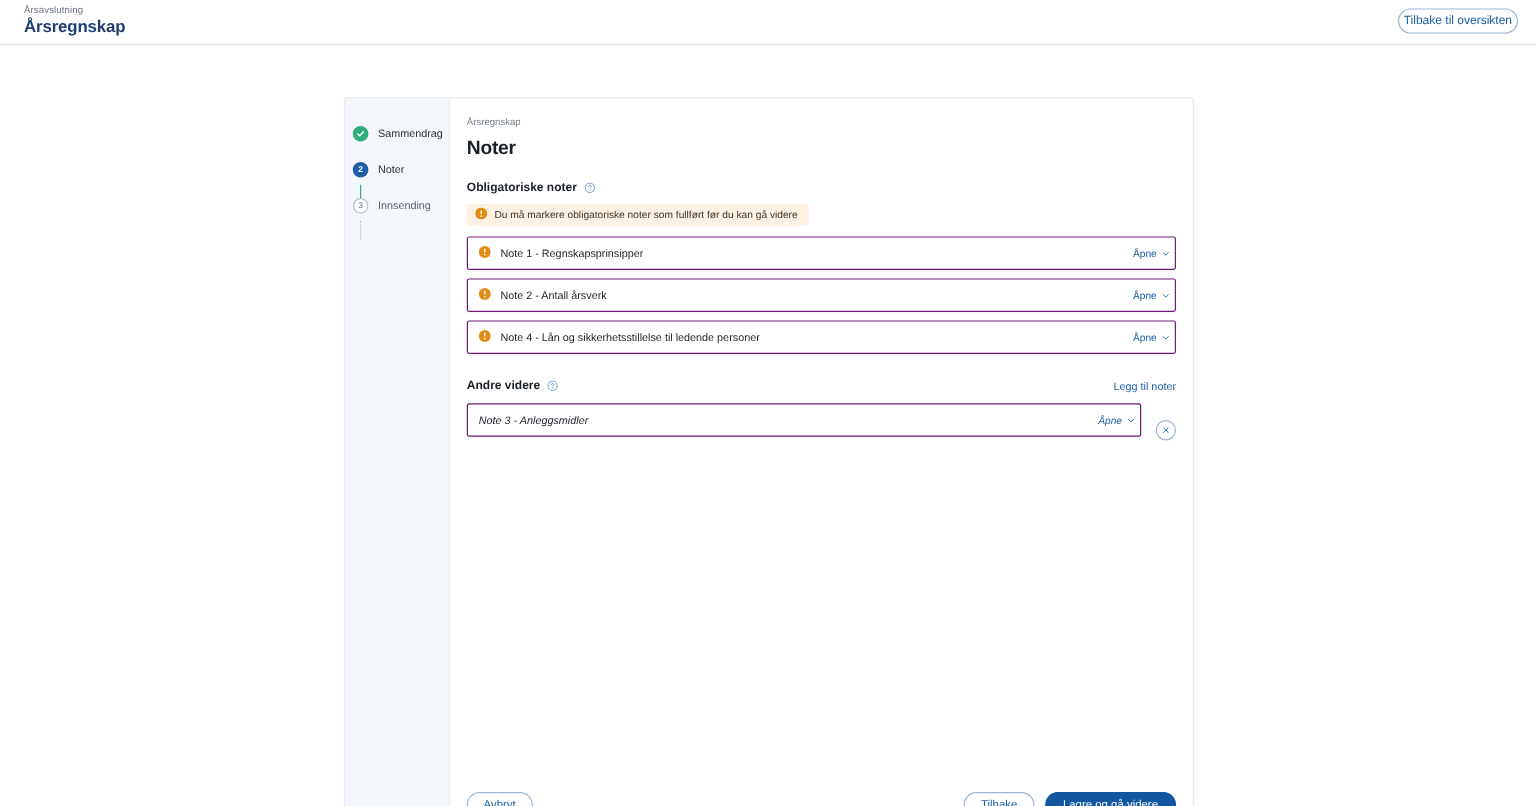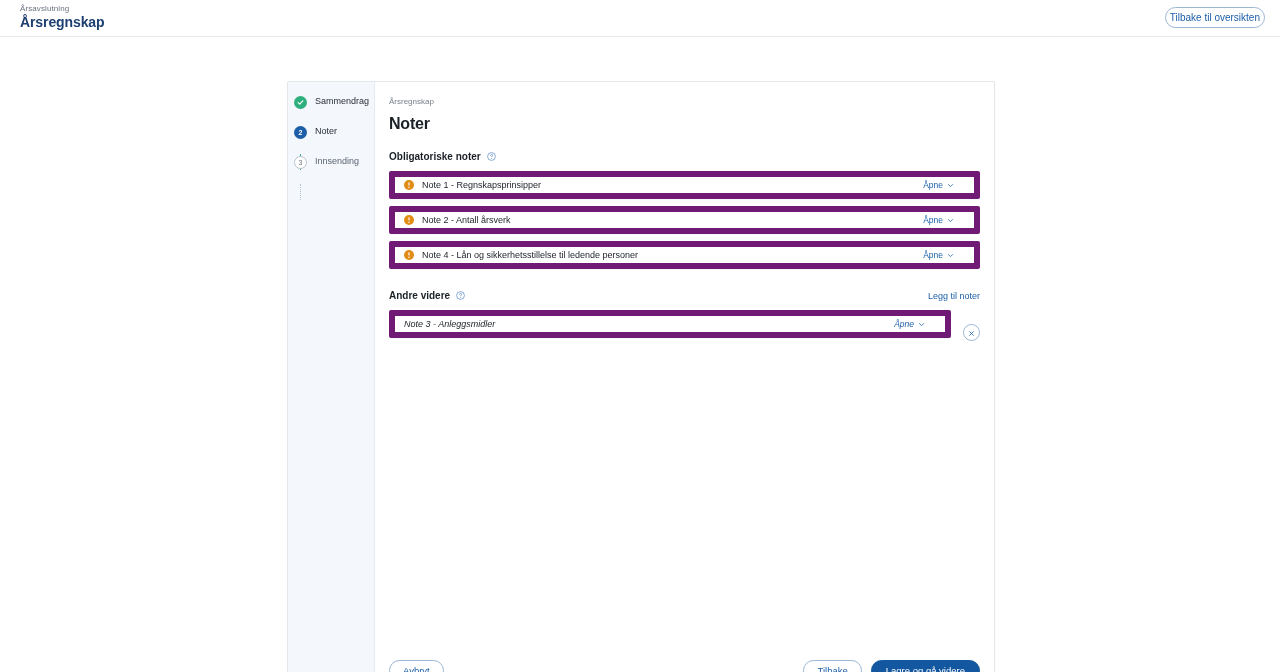--- a/index.html
+++ b/index.html
@@ -41,21 +41,21 @@
   .card {
     position:absolute; left:287px; top:44px; width:708px; height:616px;
     background:#ffffff; border:1px solid #e3e6ea; border-radius:2px;
     box-shadow:0 1px 2px rgba(16,24,40,.04);
     display:flex;
   }
   .sidebar {
     width:101px; background:#f4f7fb; border-right:1px solid #e6ebf1;
     padding-top:14px; position:relative;
   }
-  .step { position:relative; height:30px; display:flex; padding-left:6px; }
+  .step { position:relative; height:30px; display:flex; align-items:center; padding-left:6px; }
   .step-dot {
     width:13px; height:13px; border-radius:50%;
     display:flex; align-items:center; justify-content:center;
     font-size:7px; font-weight:700; color:#ffffff; flex:0 0 auto; z-index:2;
     position:relative;
   }
   .step-dot.done { background:#2eaf7d; }
   .step-dot.current { background:#1c5fa8; }
   .step-dot.todo { background:#ffffff; border:1px solid #b9c2cc; color:#6b7280; font-weight:400; }
   .step-dot svg { display:block; }
@@ -80,22 +80,22 @@
 
   .alert {
     margin-top:8px; display:inline-flex; align-items:center;
     background:#fdf1e2; border-radius:2px; height:18px; padding:0 9px 0 7px;
     max-width:100%;
   }
   .alert-text { font-size:8.5px; color:#3d3226; margin-left:6px; white-space:nowrap; }
 
   .note-list { margin-top:9px; }
   .note-row {
-    height:28px; background:#ffffff; border:6px solid #701a75; border-radius:2px;
-    display:flex; align-items:center; padding:0 20px 0 9px; margin-bottom:7px;
+    height:28px; background:#ffffff; border:1px solid #701a75; border-radius:2px;
+    display:flex; align-items:center; padding:0 4px 0 9px; margin-bottom:7px;
     box-shadow:0 1px 1px rgba(16,24,40,.03);
   }
   .note-label { font-size:9px; color:#1b2027; margin-left:8px; white-space:nowrap; }
   .note-label.plain { margin-left:0; }
   .open-link { display:flex; align-items:center; color:#1c5fa8; font-size:8.5px; cursor:pointer; white-space:nowrap; }
   .open-link .chev { margin-left:4px; display:flex; }
 
   .other-row-wrap { display:flex; align-items:center; margin-top:9px; }
   .other-row { flex:0 0 562px; }
   .remove-btn {
@@ -171,20 +171,30 @@
           <span class="section-title">Obligatoriske noter</span>
           <span class="info-icon">
             <svg width="9" height="9" viewBox="0 0 14 14" aria-hidden="true">
               <circle cx="7" cy="7" r="6.1" fill="none" stroke="#4a7fbd" stroke-width="1"></circle>
               <path d="M5.4 5.3c0-1 .8-1.6 1.7-1.6.9 0 1.6.6 1.6 1.4 0 1.2-1.4 1.3-1.4 2.4" fill="none" stroke="#4a7fbd" stroke-width="1" stroke-linecap="round"></path>
               <circle cx="7.15" cy="10" r=".75" fill="#4a7fbd"></circle>
             </svg>
           </span>
         </div>
 
+        <div class="alert">
+          <span>
+            <svg width="10" height="10" viewBox="0 0 12 12" aria-hidden="true">
+              <circle cx="6" cy="6" r="6" fill="#e28b15"></circle>
+              <rect x="5.3" y="2.6" width="1.4" height="4" rx=".7" fill="#ffffff"></rect>
+              <circle cx="6" cy="8.6" r=".85" fill="#ffffff"></circle>
+            </svg>
+          </span>
+          <span class="alert-text">Du må markere obligatoriske noter som fullført før du kan gå videre</span>
+        </div>
 
         <div class="note-list">
 
           <div class="note-row">
             <span>
               <svg width="10" height="10" viewBox="0 0 12 12" aria-hidden="true">
                 <circle cx="6" cy="6" r="6" fill="#e28b15"></circle>
                 <rect x="5.3" y="2.6" width="1.4" height="4" rx=".7" fill="#ffffff"></rect>
                 <circle cx="6" cy="8.6" r=".85" fill="#ffffff"></circle>
               </svg>

